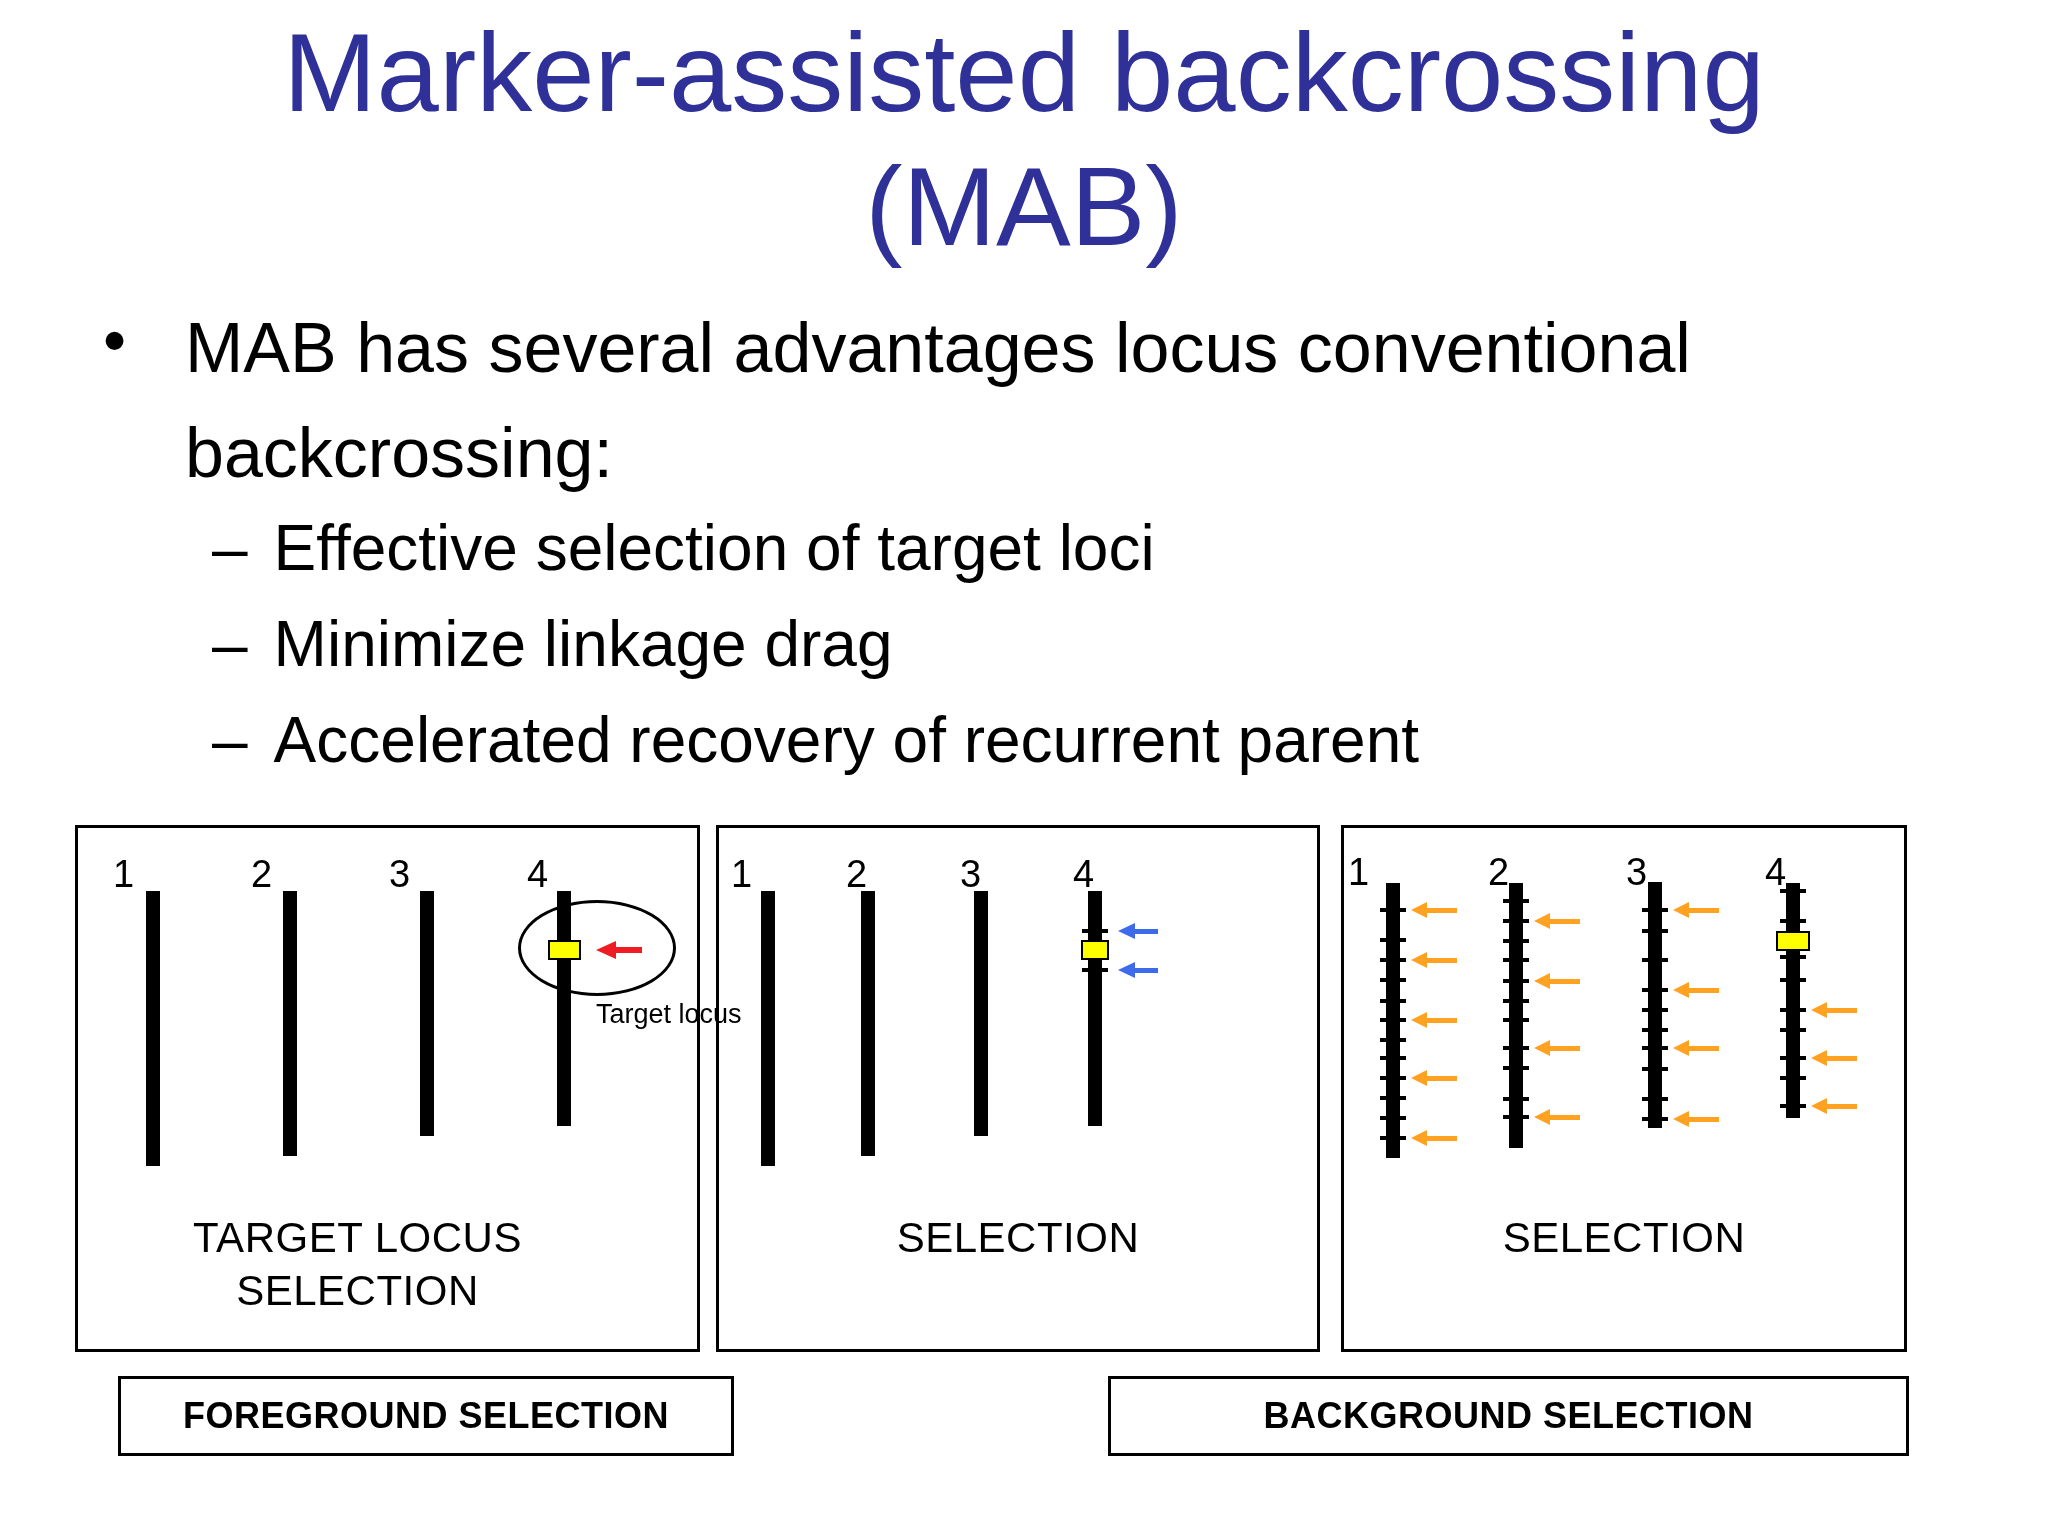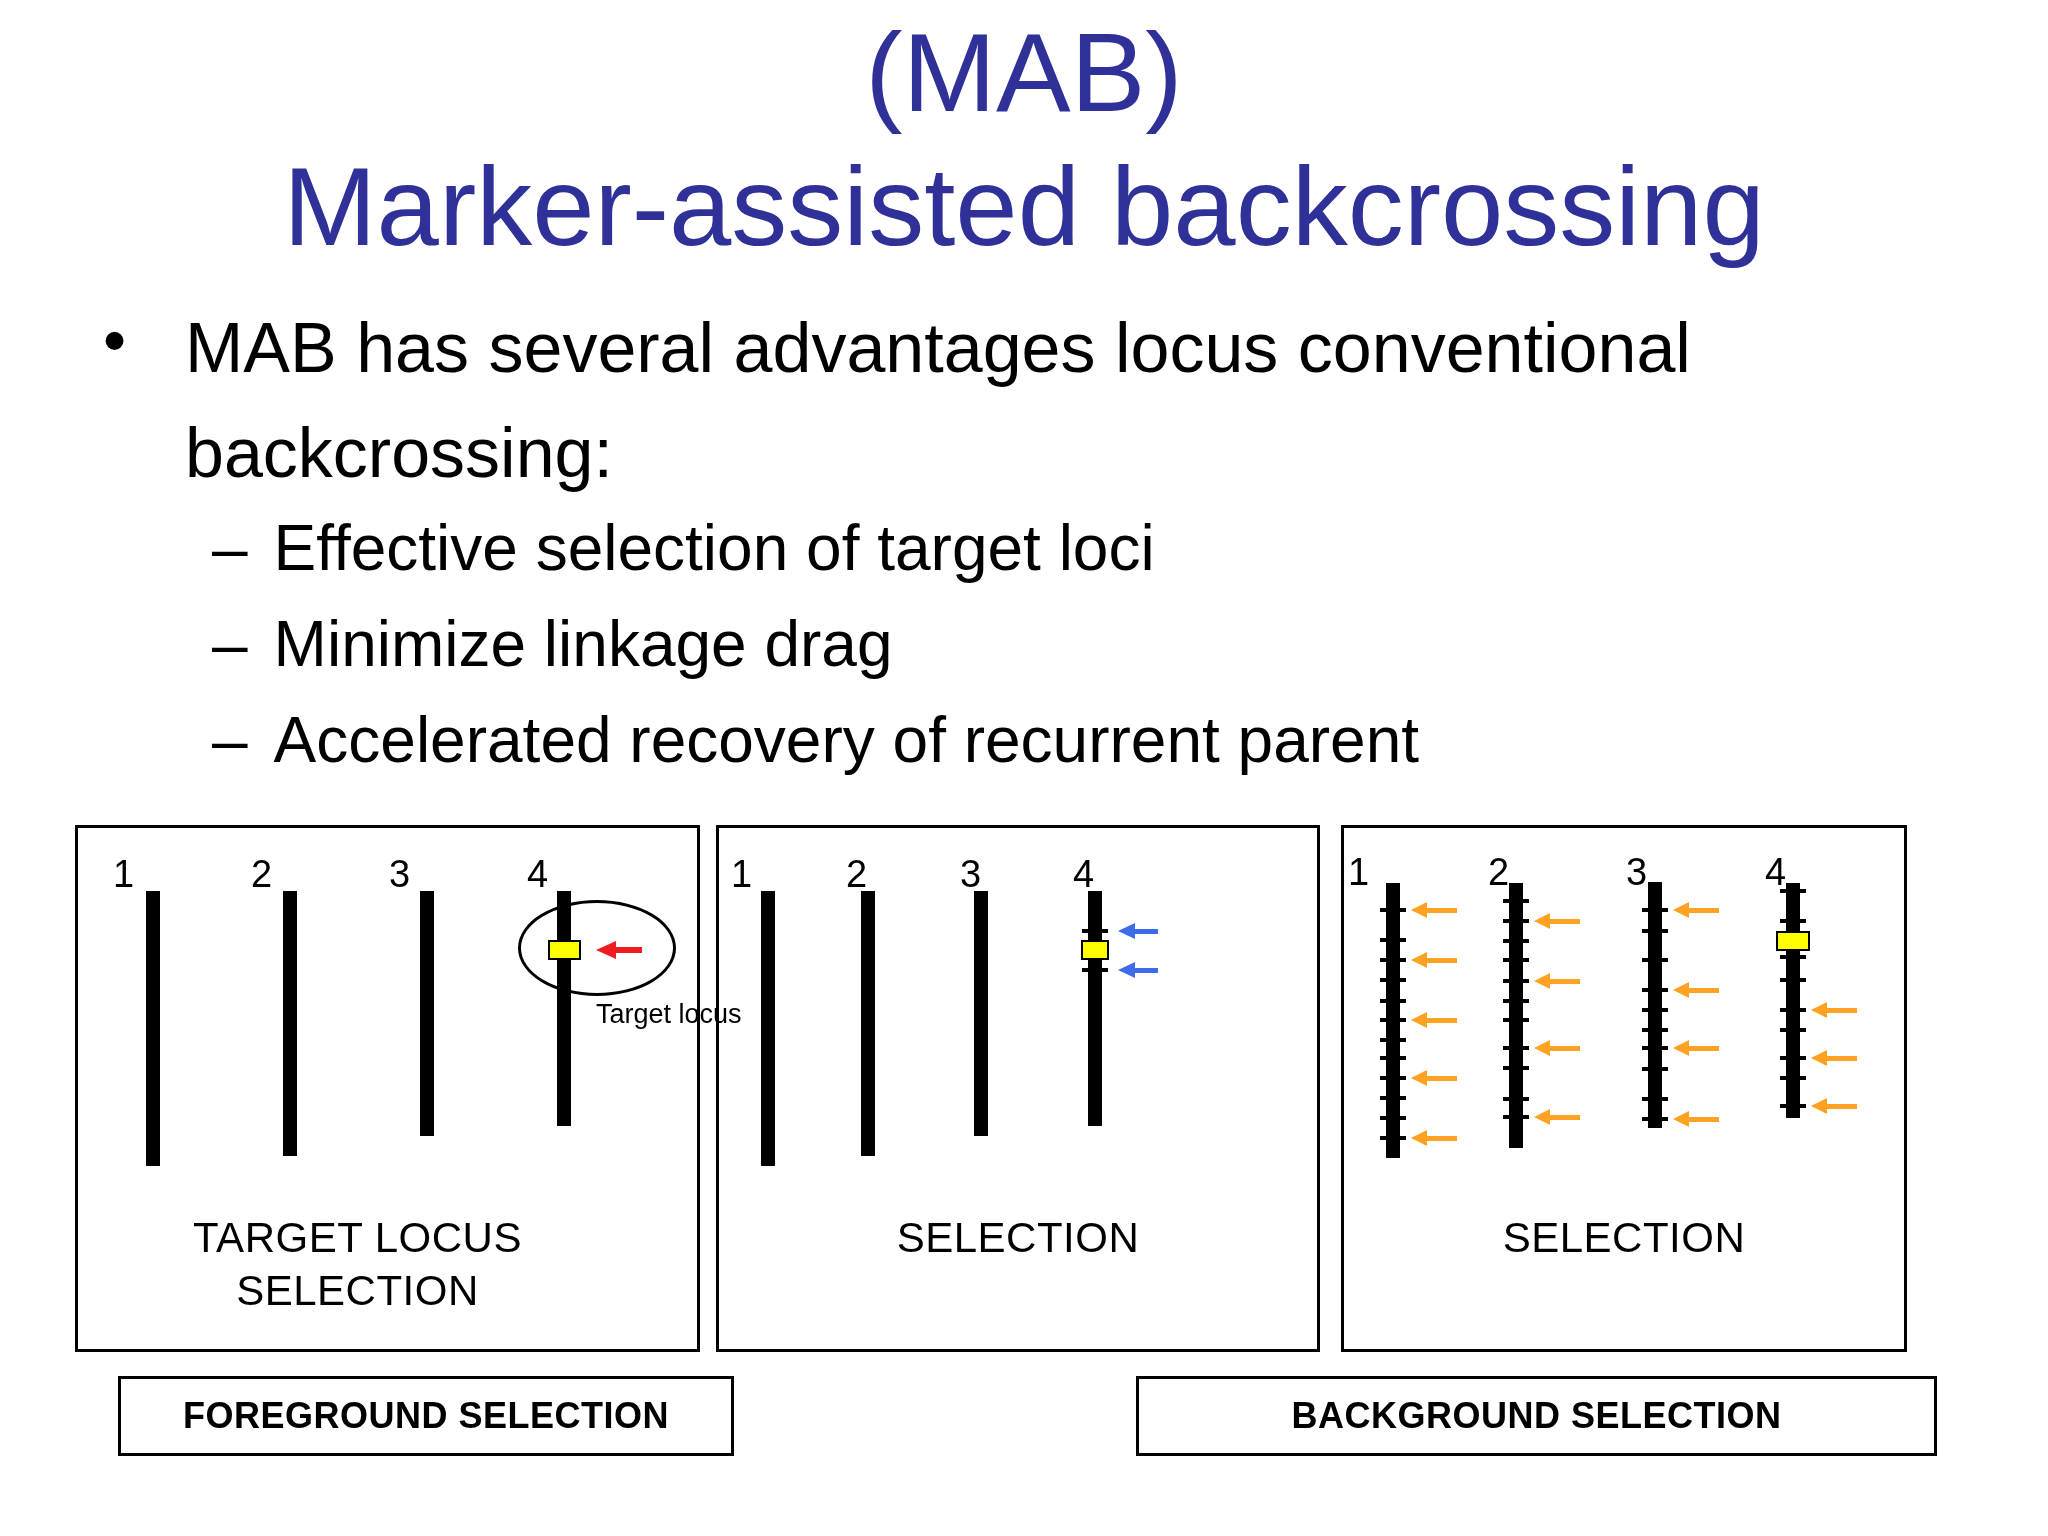--- a/index.html
+++ b/index.html
@@ -31,30 +31,30 @@
   .ellipse{position:absolute;border:3px solid #000;border-radius:50%;}
   .annot{position:absolute;font-size:27px;white-space:nowrap;z-index:5;}
   .arrow{position:absolute;}
   .arrow i{position:absolute;display:block;}
   
   .footer-box{position:absolute;top:1376px;height:80px;border:3px solid #000;
               box-sizing:border-box;display:flex;align-items:center;
               justify-content:center;font-weight:bold;font-size:36px;
               letter-spacing:.5px;background:#fff;}
   #footer-0{left:118px;width:616px;}
-  #footer-1{left:1136px;width:801px;}
+  #footer-1{left:1108px;width:801px;}
 </style>
 </head>
 <body>
 
 <div>
 
   <div id="title" style="color: rgb(47, 49, 153);">
+    <div>Marker-assisted backcrossing</div>
     <div>(MAB)</div>
-    <div>Marker-assisted backcrossing</div>
   </div>
 
   <div id="bullet-dot">•</div>
   <div id="bullet-text">MAB has several advantages locus conventional backcrossing:</div>
 
   <div id="sub-0" class="sub-row">
     <span>–</span>
     <span>Effective selection of target loci</span>
   </div>
   <div id="sub-1" class="sub-row">

